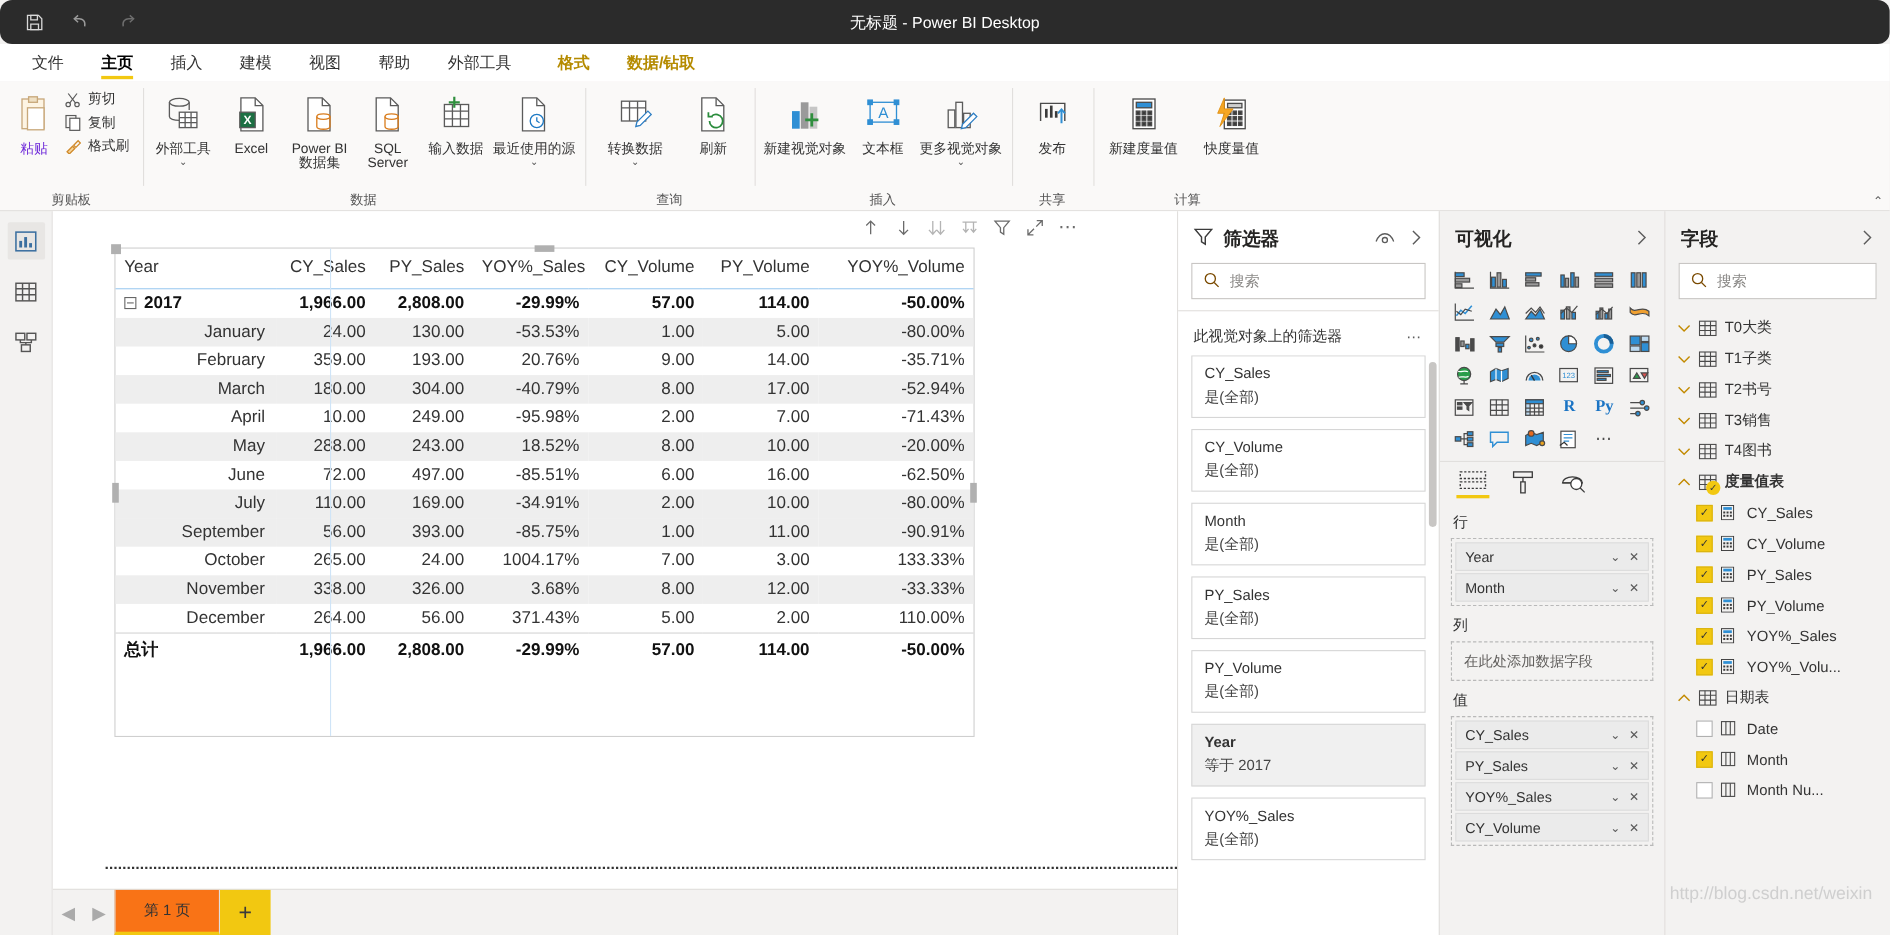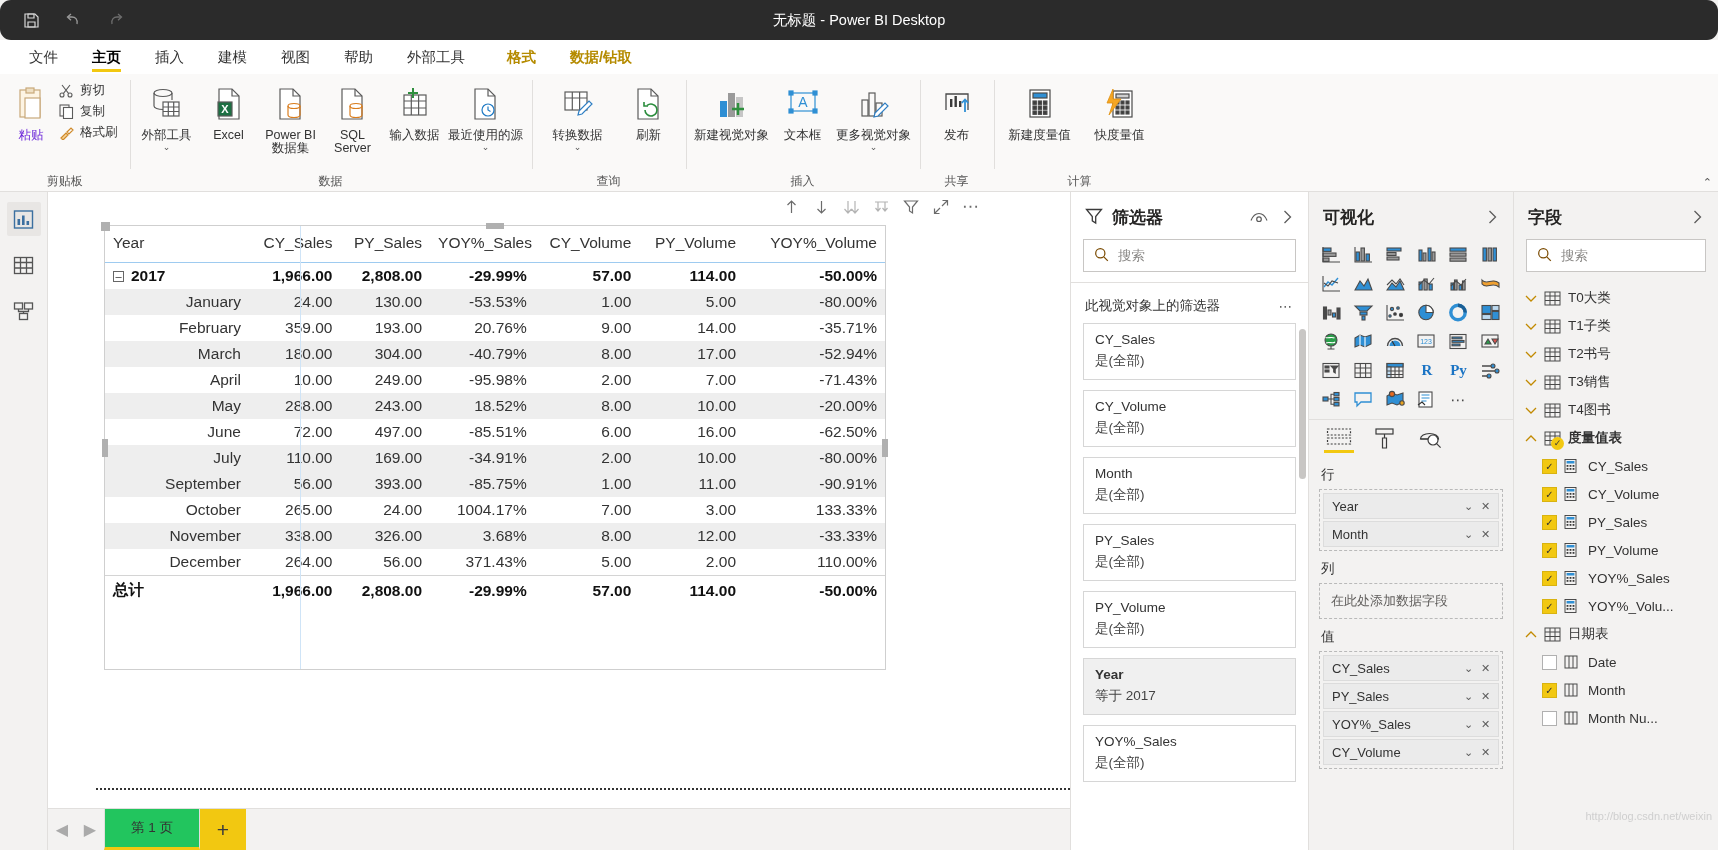--- a/index.html
+++ b/index.html
@@ -126,21 +126,21 @@
   .dashline { position: absolute; left: 48px; right: 0; bottom: 60px;
               border-top: 2px dotted #333; }
 
   
   .pagebar {
     position: absolute; left: 0; right: 0; bottom: 0; height: 42px; background: #f3f2f1;
     display: flex; align-items: stretch; border-top: 1px solid #e1dfdd;
   }
   .pnav { width: 28px; display: flex; align-items: center; justify-content: center; color: #aaa; cursor: pointer; }
   .ptab {
-    min-width: 96px; background: #22c55e; display: flex; align-items: center; justify-content: center;
+    min-width: 96px; background: #f97316; display: flex; align-items: center; justify-content: center;
     font-size: 13.5px; color: #333; border-bottom: 3px solid #f2c811; cursor: pointer;
     padding: 0 14px; border-left: 1px solid #e1dfdd; border-right: 1px solid #e1dfdd;
   }
   .padd {
     width: 46px; background: #f2c811; display: flex; align-items: center; justify-content: center;
     font-size: 21px; color: #3b3b3b; cursor: pointer;
   }
 
   
   .pane { background: #f3f2f1; border-left: 1px solid #e1dfdd; display: flex; flex-direction: column; position: relative; }
@@ -205,21 +205,21 @@
     align-items: center; justify-content: center; font-size: 10px; color: #333;
   }
   .chk.on { background: #f2c811; border-color: #d9b310; }
   .measure-badge {
     position: absolute; right: -3px; bottom: -4px; width: 13px; height: 13px; border-radius: 50%;
     background: #f2c811; color: #3b3b3b; font-size: 9px; display: flex; align-items: center; justify-content: center;
   }
   .tname { white-space: nowrap; overflow: hidden; text-overflow: ellipsis; }
   .tname.bold { font-weight: bold; }
   .watermark {
-    position: absolute; right: 6px; bottom: 28px; font-size: 11px; color: #cfcfcf;
+    position: absolute; right: 16px; bottom: 28px; font-size: 16px; color: #cfcfcf;
     pointer-events: none; white-space: nowrap;
   }
 </style>
 </head>
 <body>
 
 <div class="app">
 
   <div class="titlebar">
     <div class="tb-left">

